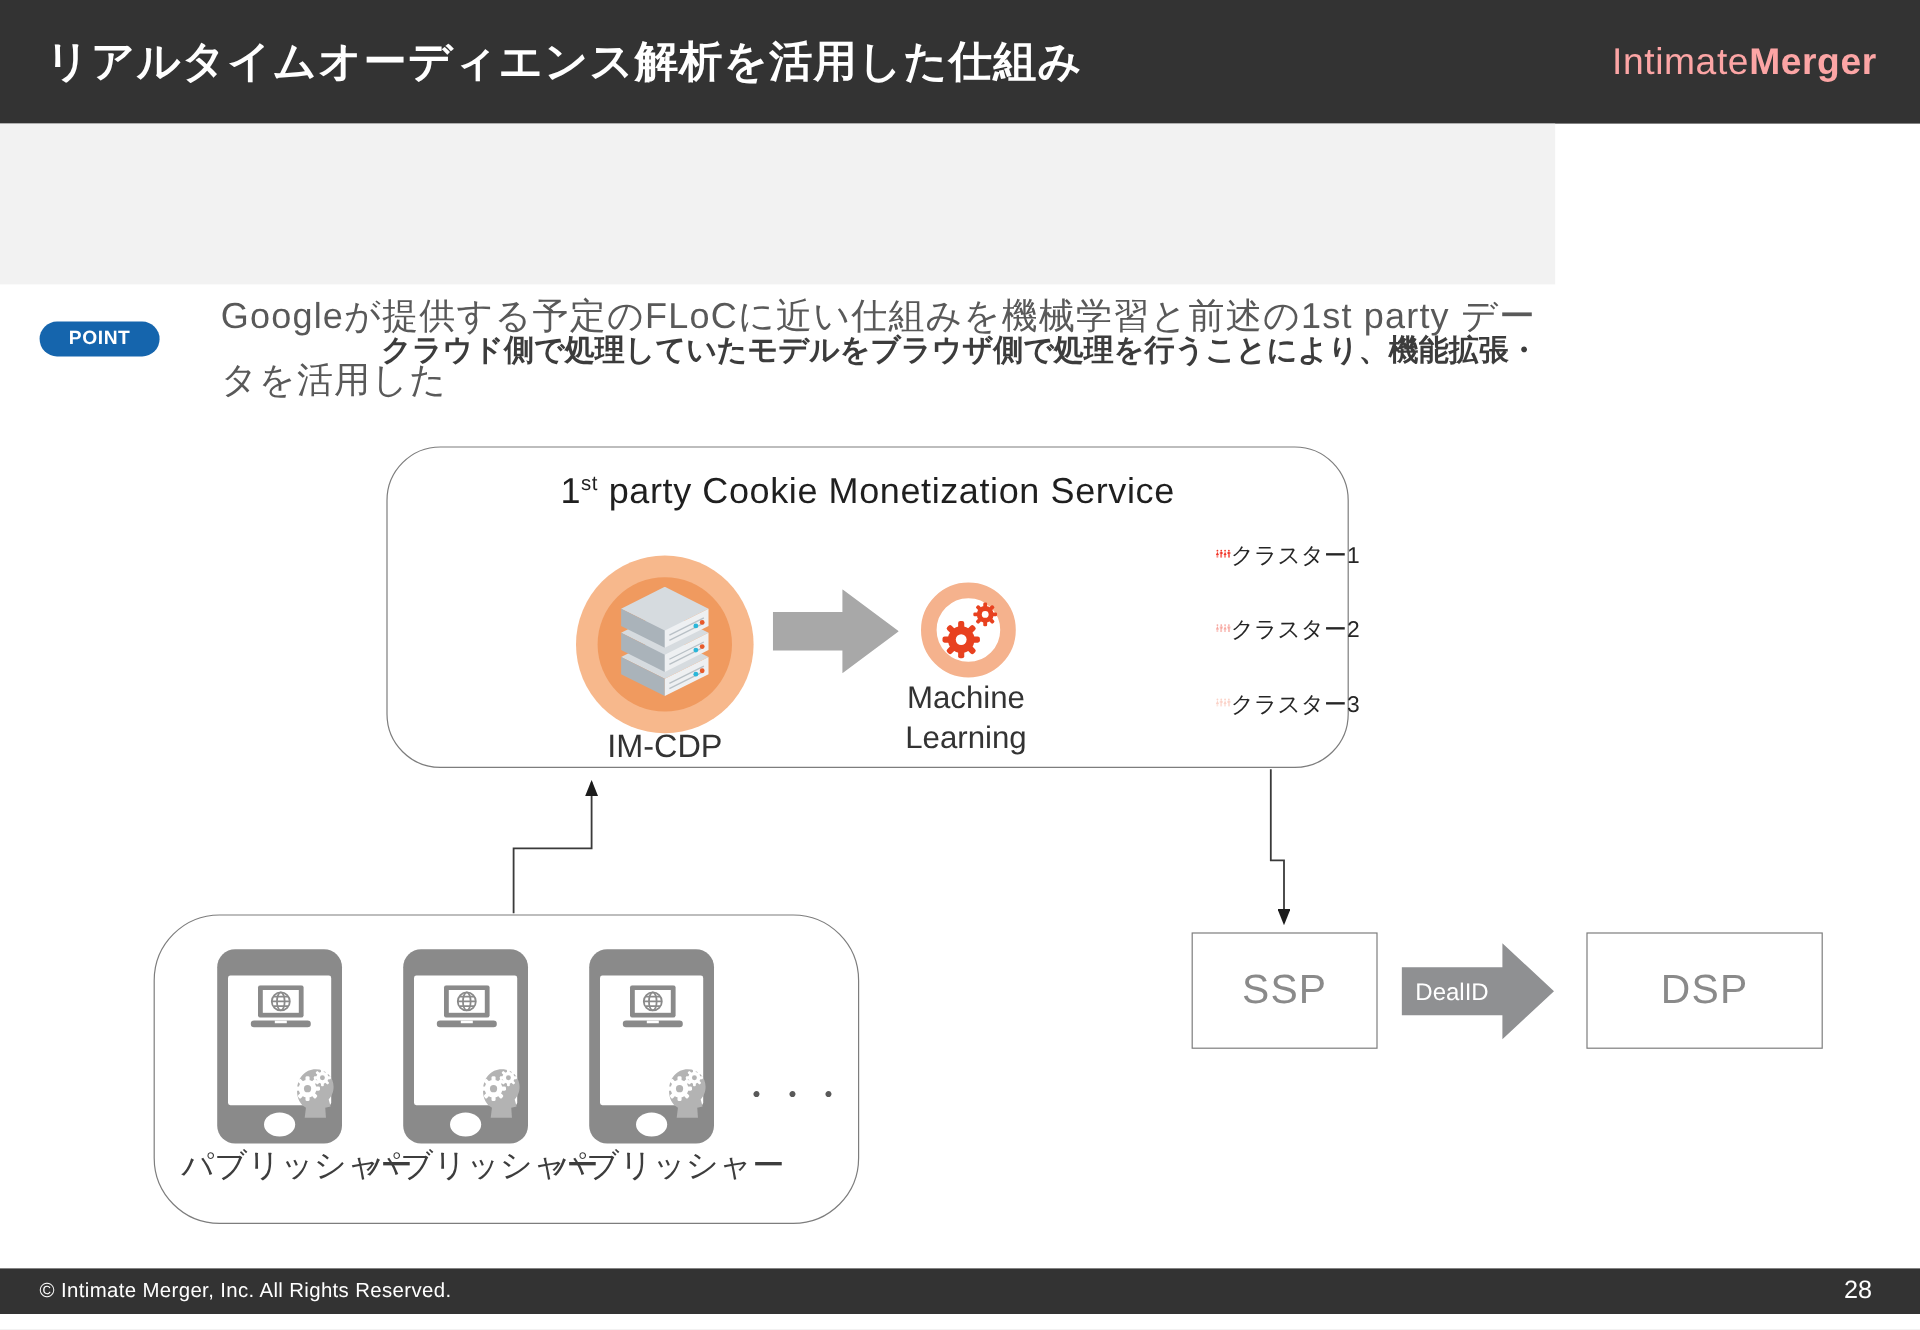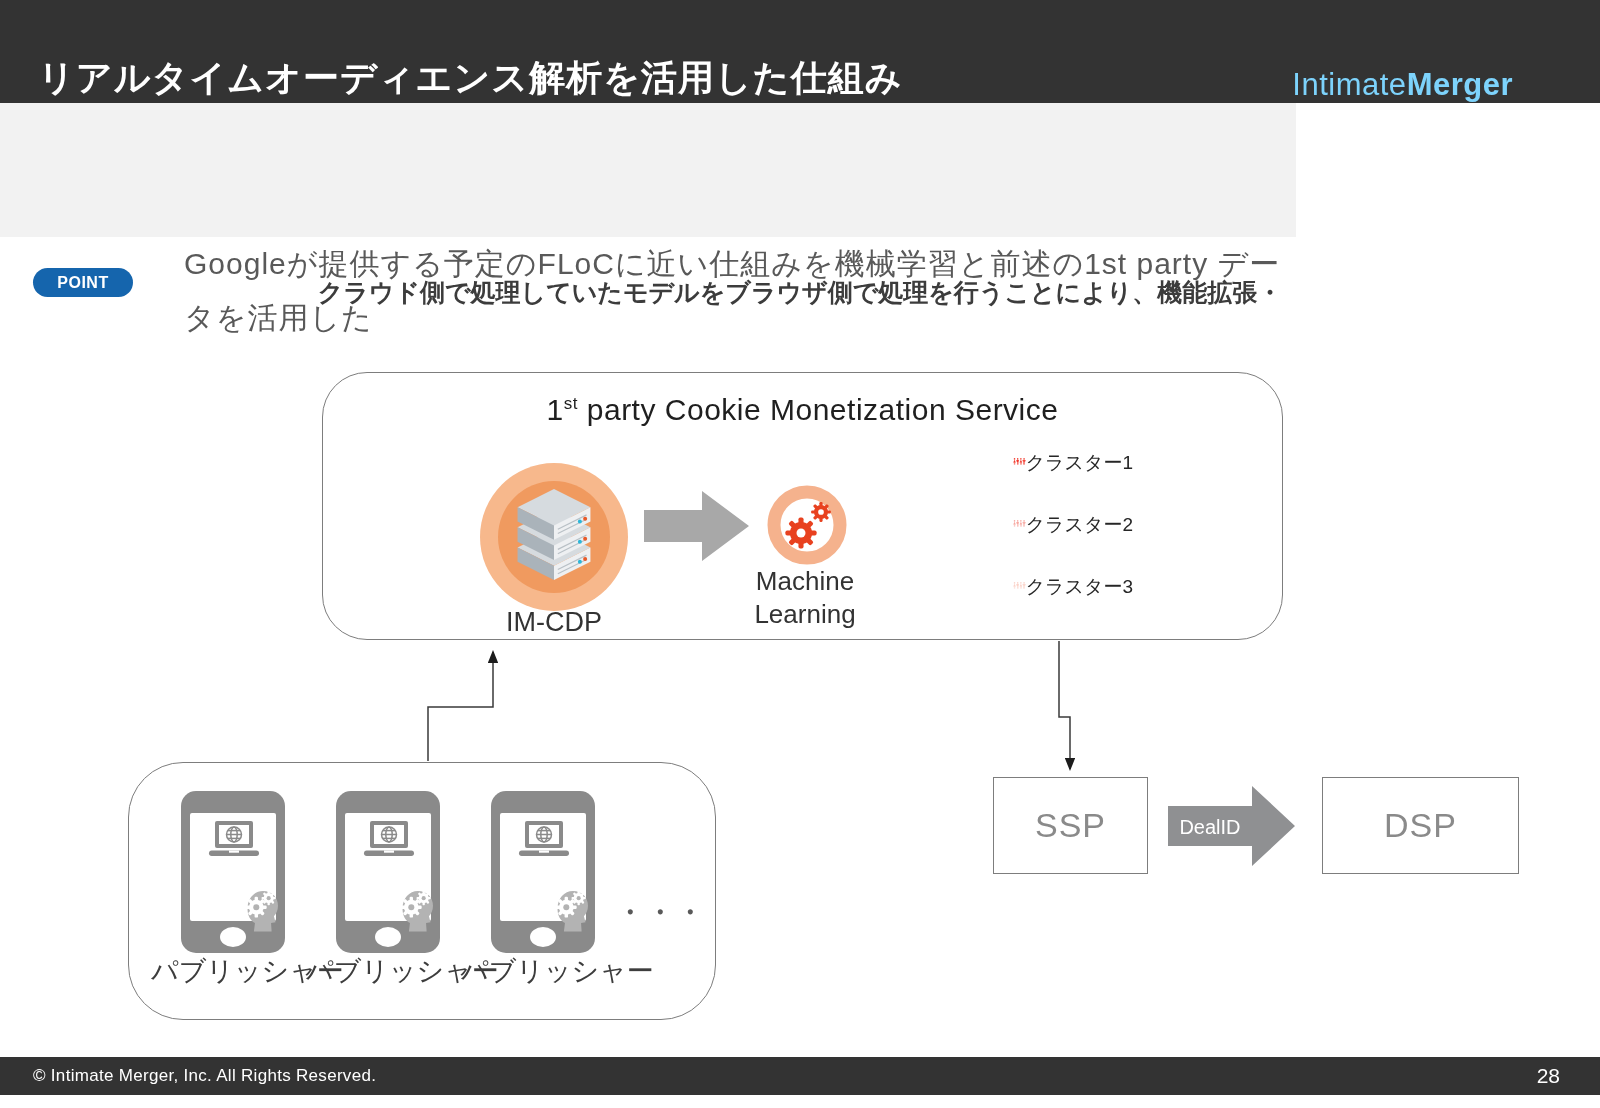--- a/index.html
+++ b/index.html
@@ -2,23 +2,23 @@
 <html style="--header-bg: #333333; --band-bg: #f2f2f2; --badge-blue: #1565ad; --text-gray: #595959; --desc-gray: #3c3c3c; --line: #3a3a3a; --border-gray: #7d7d7d; --ring: #f5b28d; --gear-red: #e8411f; --circle-outer: #f7b88c; --circle-inner: #f09a5f; --gray-arrow: #a8a8a8; --cluster1: #f2392c; --cluster2: #f7a8a1; --cluster3: #fbd3c9; --phone-gray: #8a8a8a; --head-gray: #b3b3b3; --label-dark: #333333; --box-text: #8a8a8a;"><head>
 <meta charset="utf-8">
 <style>
   * { margin:0; padding:0; box-sizing:border-box; }
   html,body { background:#e8e8e8; }
   body { font-family:"Liberation Sans","DejaVu Sans",sans-serif; }
   .slide { position:relative; width:1600px; height:1108px; background:#ffffff; overflow:hidden; margin:0 auto; }
 
   
   .topbar { position:absolute; left:0; top:0; width:1600px; height:103px;
-            background:var(--header-bg,#333); display:flex; align-items:flex-end; justify-content:space-between; }
+            background:var(--header-bg,#333); display:flex; align-items:center; justify-content:space-between; }
   .topbar h1 { color:#fff; font-size:36px; font-weight:bold; padding-left:38px; letter-spacing:1px; }
-  .logo { color:#7dd3fc; font-size:31px; padding-right:87px; letter-spacing:.5px; }
+  .logo { color:#fca5a5; font-size:31px; padding-right:36px; letter-spacing:.5px; }
   .logo .lt { font-weight:400; }
   .logo .bd { font-weight:700; }
 
   
   .pointband { position:absolute; left:0; top:103px; width:1296px; height:134px; background:var(--band-bg,#f2f2f2); }
   .point-badge { position:absolute; left:33px; top:165px; width:100px; height:29px;
                  background:var(--badge-blue,#1565ad); border-radius:15px; color:#fff;
                  font-size:16px; font-weight:bold; display:flex; align-items:center; justify-content:center; letter-spacing:.5px; }
   .point-text { position:absolute; left:168px; top:134px; font-size:30px; line-height:54px;
                 color:var(--text-gray,#595959); letter-spacing:1px;margin-left:16px; }
@@ -26,21 +26,21 @@
   
   .desc { position:absolute; left:0; top:276px; width:1600px; text-align:center;
           font-size:25px; line-height:33px; font-weight:600; color:var(--desc-gray,#3c3c3c); }
   .desc sup { font-size:15px; vertical-align:super; }
 
   
   .connectors { position:absolute; left:0; top:0; width:1600px; height:1108px; pointer-events:none; }
   .connectors path.c { stroke:var(--line,#3a3a3a); stroke-width:1.5; fill:none; }
 
   
-  .service-box { position:absolute; left:322px; top:372px; width:961px; height:268px;
+  .service-box { position:absolute; left:322px; top:372px; width:802px; height:268px;
                  border:1.5px solid var(--border-gray,#7d7d7d); border-radius:45px; background:#fff; }
   .service-title { position:absolute; left:0; top:20px; width:100%; text-align:center;
                    font-size:30px; color:#1f1f1f; letter-spacing:.5px; }
   .service-title sup { font-size:17px; vertical-align:super; }
 
   .cdp-outer { position:absolute; left:157px; top:90px; width:148px; height:148px; border-radius:50%;
                background:var(--circle-outer,#f7b88c); }
   .cdp-inner { position:absolute; left:18px; top:18px; width:112px; height:112px; border-radius:50%;
                background:var(--circle-inner,#f09a5f); }
   .cdp-server { position:absolute; left:28px; top:26px; }

